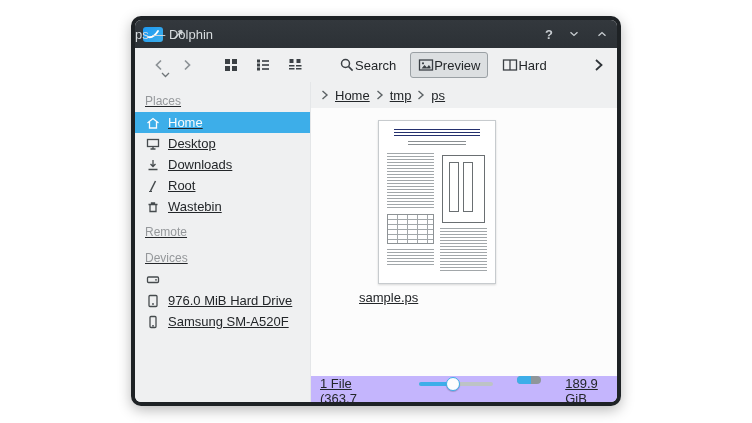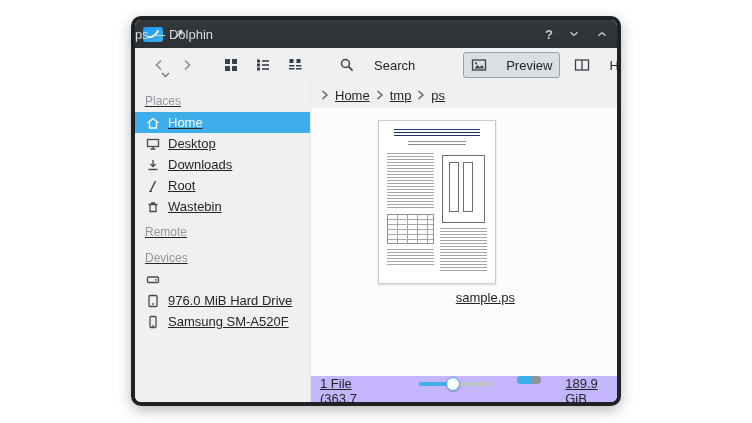--- a/index.html
+++ b/index.html
@@ -27,43 +27,43 @@
   .tb-right{margin-left:auto;display:flex;align-items:center;gap:14px;z-index:1;}
   .tb-btn{color:#c7ccd0;font-size:13px;font-weight:700;line-height:1;display:flex;align-items:center;cursor:default;}
   
   .toolbar{
     height:34px;flex:0 0 34px;display:flex;align-items:center;padding:0 10px;gap:6px;background:#eff0f1;
   }
   .nav-group{display:flex;align-items:center;position:relative;margin-right:10px;}
   .nav-caret{position:absolute;left:16px;top:20px;}
   .vm-group{display:flex;align-items:center;gap:4px;margin-right:16px;}
   .tbtn{
-    display:flex;align-items:center;gap:19px;border:1px solid transparent;border-radius:3px;
+    display:flex;align-items:center;gap:0;border:1px solid transparent;border-radius:3px;
     padding:4px 7px;background:transparent;font-size:13px;color:#232629;
     font-family:inherit;
   }
-  .tbtn.checked{background:#dcdfe1;border-color:#9aa0a4;margin-left:34px;}
+  .tbtn.checked{background:#dcdfe1;border-color:#9aa0a4;}
   .icon-btn{padding:4px 5px;}
   .overflow{margin-left:auto;display:flex;align-items:center;}
   
   .body{flex:1;display:flex;min-height:0;text-decoration:underline;}
   .sidebar{width:175px;flex:0 0 175px;background:#eff0f1;border-right:1px solid #e4e6e8;
     padding-top:4px;overflow:hidden;}
   .phead{font-size:12px;color:#95989b;padding:8px 0 4px 10px;}
   .prow{height:21px;display:flex;align-items:center;gap:7px;padding-left:10px;font-size:13px;cursor:default;}
   .prow .ic{width:16px;height:16px;display:flex;align-items:center;justify-content:center;flex:0 0 16px;}
   .prow.selected{background:#3daee9;color:#fcfcfc;}
   .main{flex:1;display:flex;flex-direction:column;min-width:0;}
   .breadcrumb{height:26px;flex:0 0 26px;display:flex;align-items:center;gap:6px;padding-left:10px;
     font-size:13px;background:#eff0f1;}
   .crumb{cursor:default;}
   .bc-sep{display:flex;align-items:center;}
   .view{flex:1;background:#fcfcfc;position:relative;overflow:hidden;}
   
-  .file-item{position:absolute;left:48px;top:12px;width:156px;text-align:right;}
+  .file-item{position:absolute;left:48px;top:12px;width:156px;text-align:left;}
   .thumb{
     width:118px;height:164px;box-sizing:border-box;margin:0 auto;background:#ffffff;
     border:1px solid #c7cbce;box-shadow:0 1px 2px rgba(0,0,0,.15);padding:8px 8px;text-align:left;
   }
   .t-title{height:8px;width:86%;margin:0 auto 4px;
     background:repeating-linear-gradient(to bottom,#24306e 0 1px,transparent 1px 3px);}
   .t-meta{height:6px;width:58%;margin:0 auto 6px;
     background:repeating-linear-gradient(to bottom,#8a8f92 0 1px,transparent 1px 3px);}
   .t-cols{display:flex;gap:6px;}
   .t-col{flex:1;}

